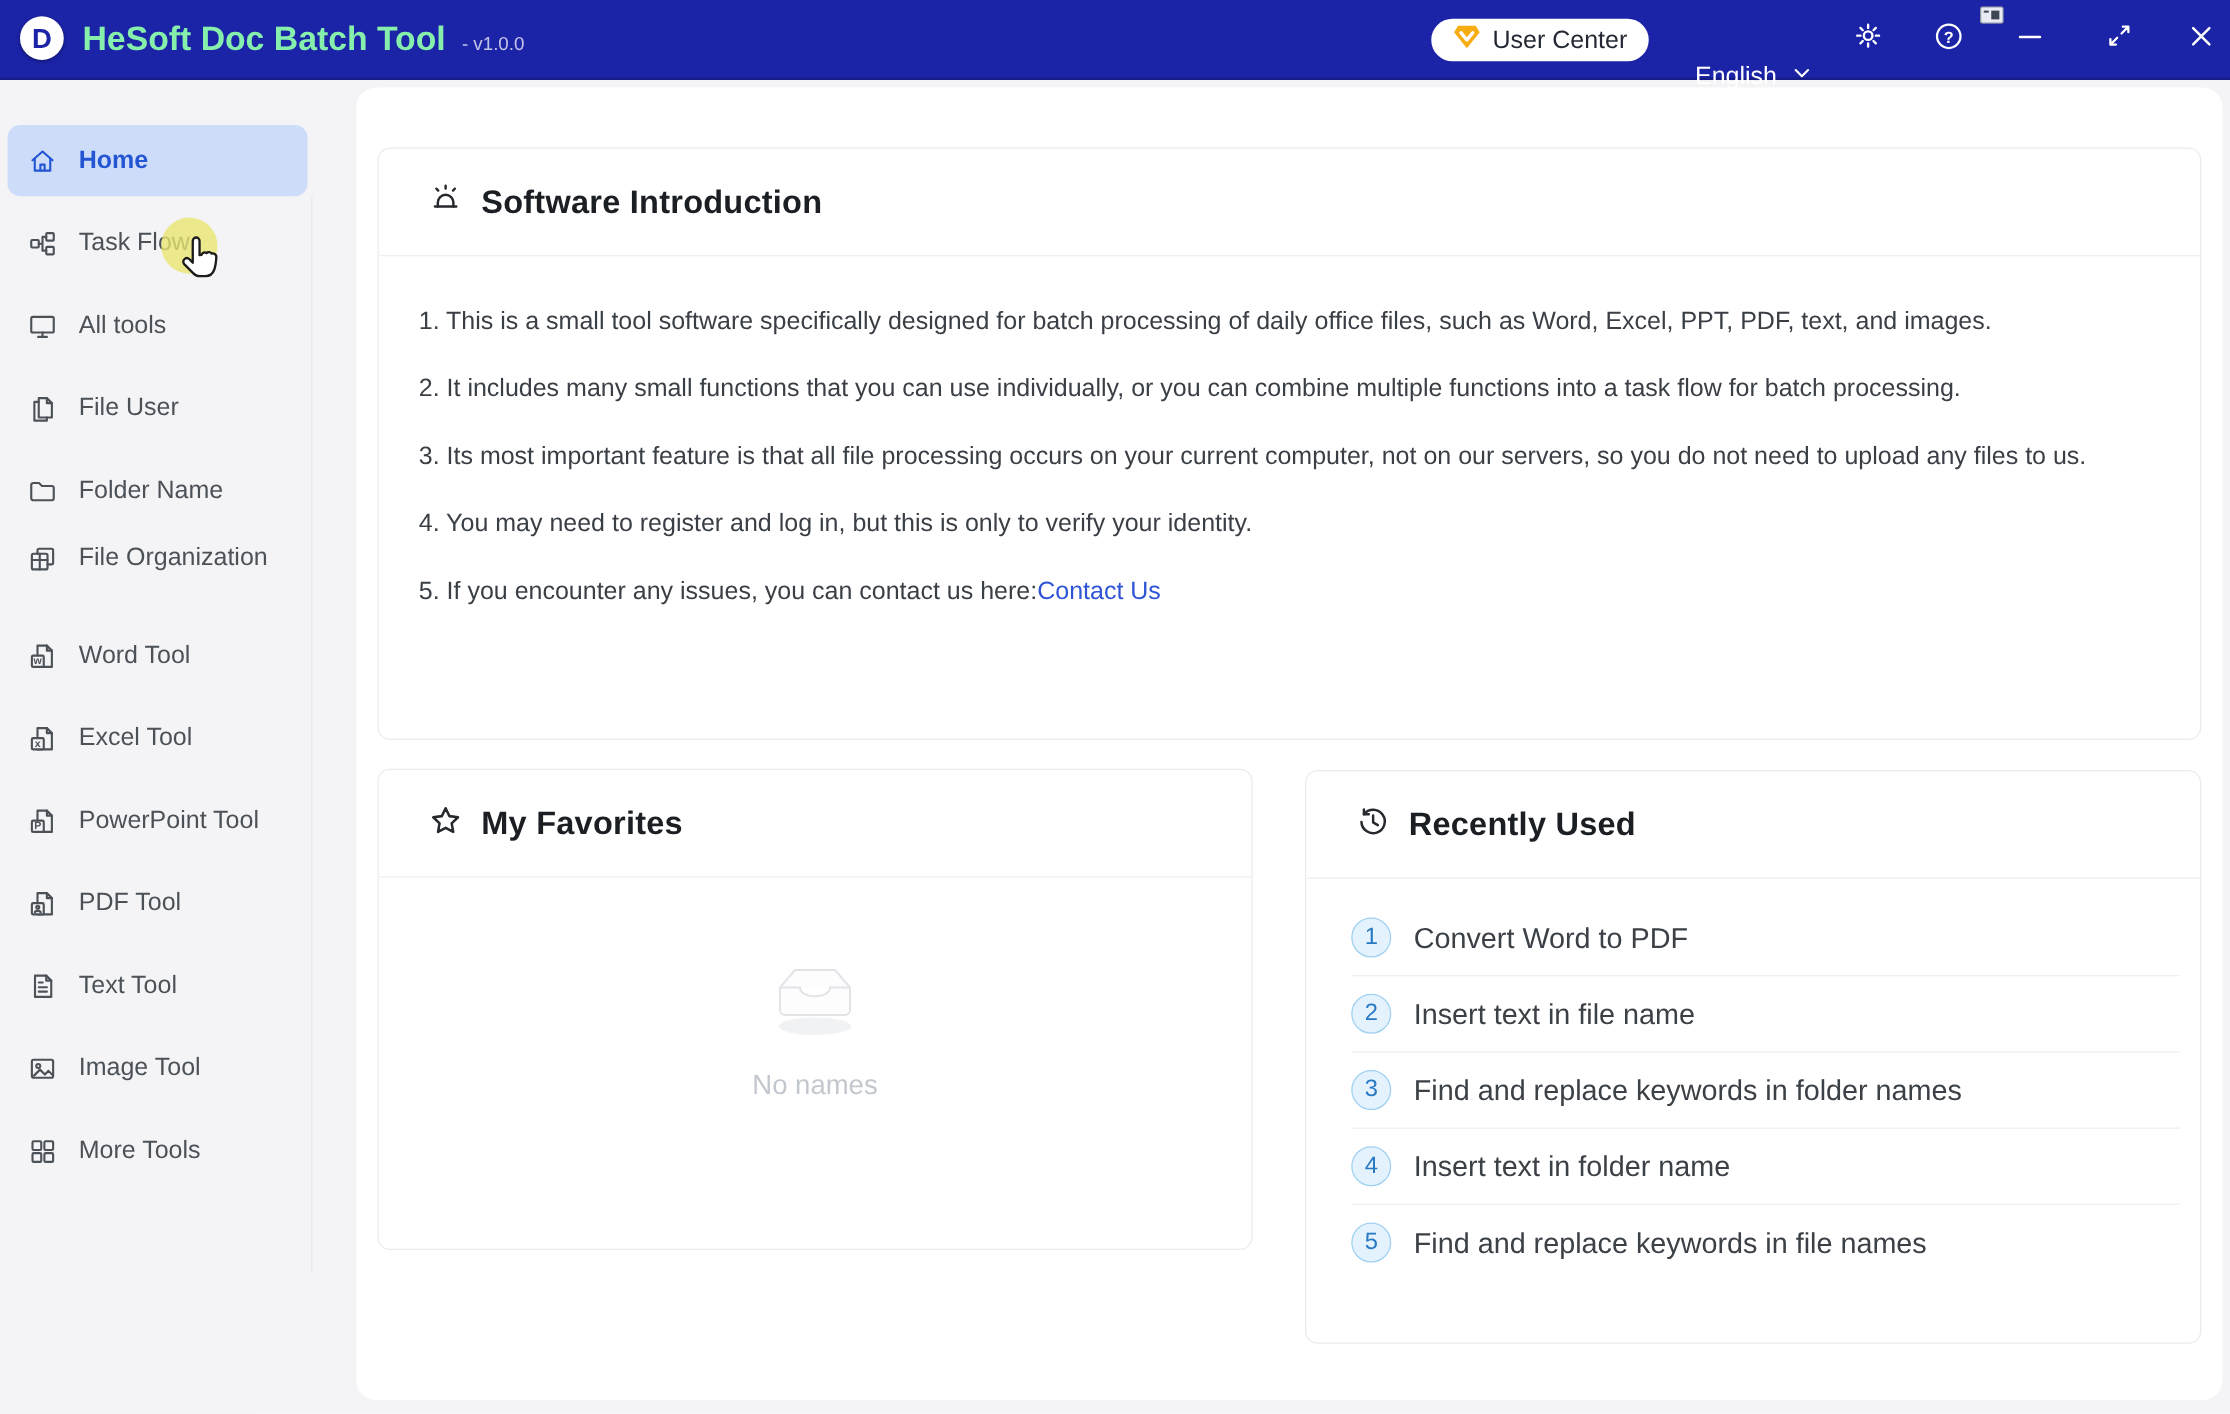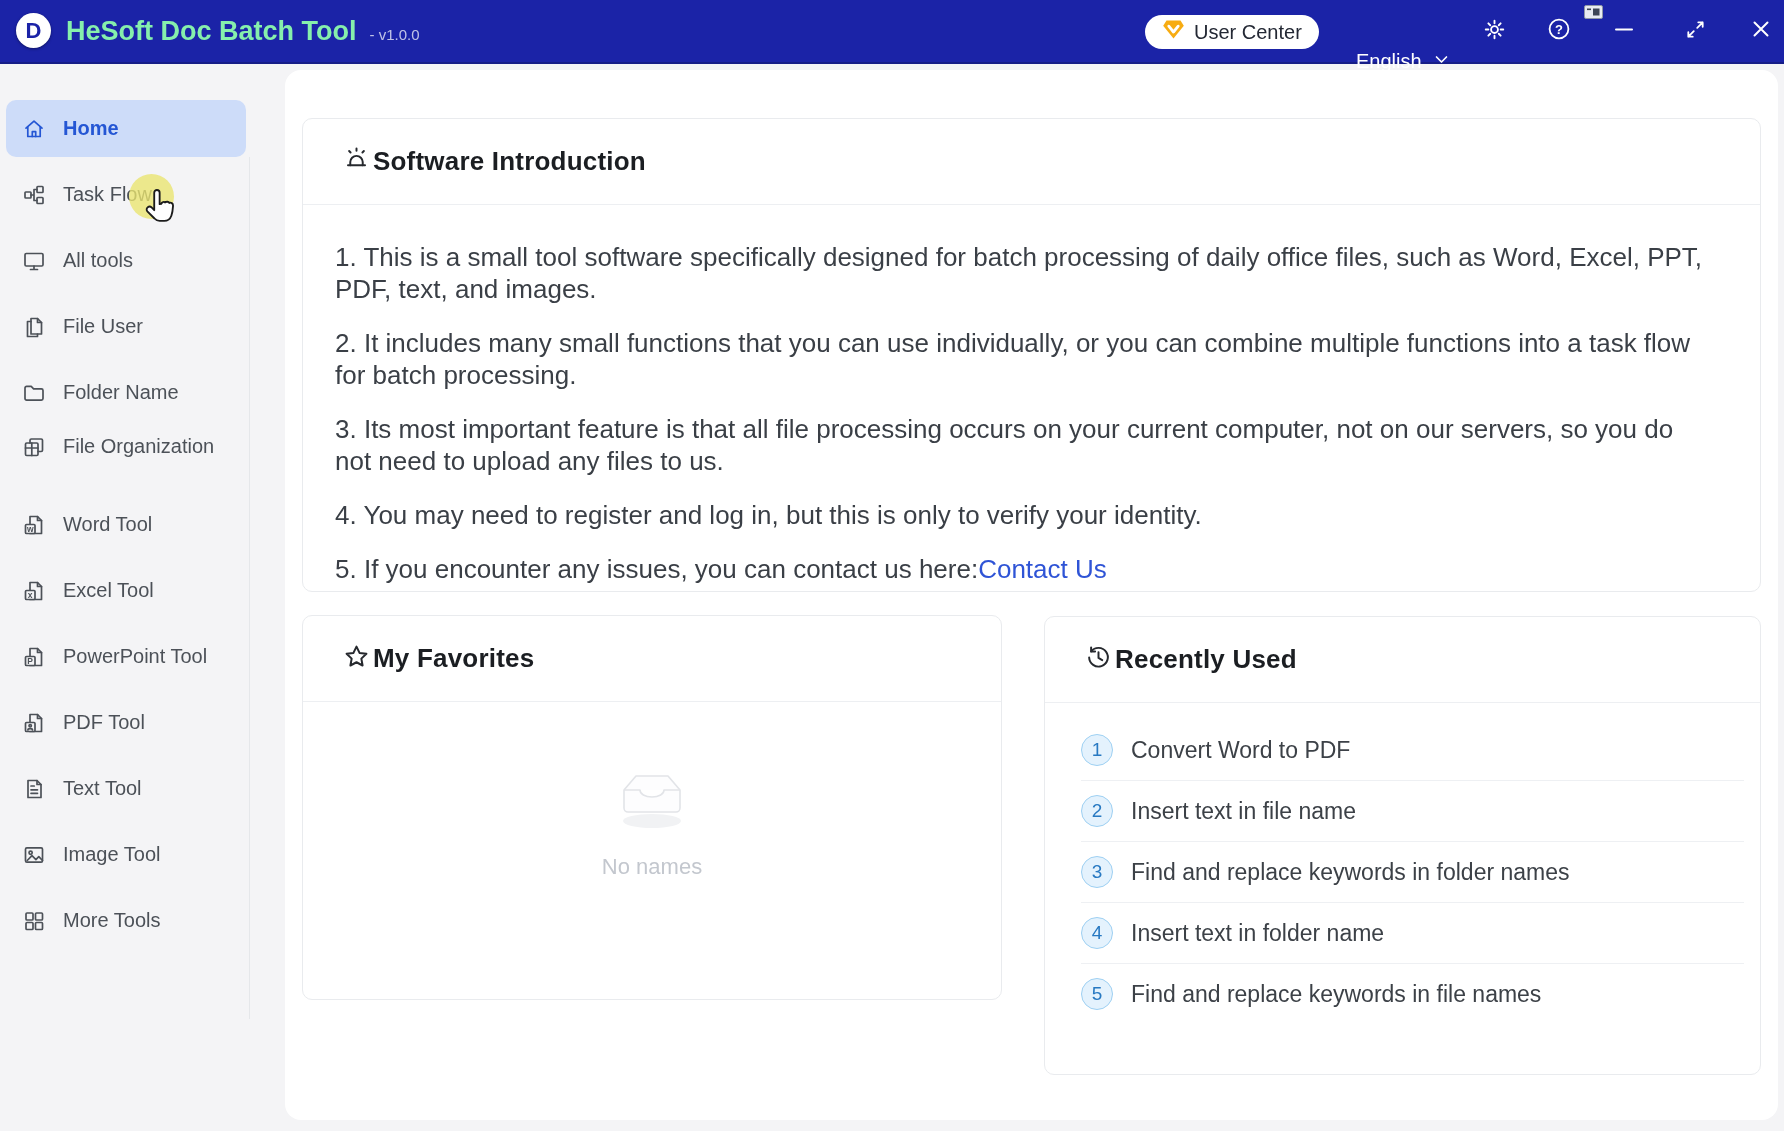--- a/index.html
+++ b/index.html
@@ -27,24 +27,24 @@
   .side-divider{position:absolute;left:249px;top:93px;width:1px;height:862px;background:#e5e7ea;}
   .side-item{position:absolute;left:6px;width:240px;height:57px;border-radius:10px;display:flex;align-items:center;
         padding-left:16px;gap:17px;box-sizing:border-box;color:#4c5158;font-size:20px;cursor:pointer;}
   .side-item svg{flex:0 0 auto;}
   .side-item.active{background:#cddcf9;color:#2456d4;font-weight:bold;}
   .cursor-hl{position:absolute;left:129px;top:110px;width:45px;height:45px;border-radius:50%;background:rgba(233,228,110,.78);}
   .hand-cursor{position:absolute;left:141px;top:123px;}
   
   .main-panel{position:absolute;left:285px;top:70px;width:1493px;height:1050px;background:#ffffff;border-radius:16px;}
   .card{position:absolute;background:#fff;border:1px solid #e9ebee;border-radius:10px;box-sizing:border-box;overflow:hidden;}
-  .card-header{height:86px;display:flex;align-items:center;padding-left:40px;gap:3px;border-bottom:1px solid #edeff2;box-sizing:border-box;}
+  .card-header{height:86px;display:flex;align-items:center;padding-left:40px;gap:15px;border-bottom:1px solid #edeff2;box-sizing:border-box;}
   .card-title{font-size:26px;font-weight:bold;color:#1b1e22;letter-spacing:.2px;}
   #card-intro{left:17px;top:48px;width:1459px;height:474px;}
-  .intro-body{padding:36px 54px 0 32px;font-size:26px;color:#3a3f46;line-height:32px;}
+  .intro-body{padding:36px 54px 0 32px;font-size:20px;color:#3a3f46;line-height:32px;}
   .intro-body p{margin:0 0 22px 0;}
   .contact-link{color:#2f54d6;cursor:pointer;}
   #card-fav{left:17px;top:545px;width:700px;height:385px;}
   .empty-wrap{display:flex;flex-direction:column;align-items:center;padding-top:56px;}
   .empty-text{font-size:22px;color:#c3c7ce;margin-top:16px;}
   #card-recent{left:759px;top:546px;width:717px;height:459px;}
   .recent-list{padding-top:17px;}
   .recent-row{height:60px;margin:0 16px 0 36px;display:flex;align-items:center;gap:18px;border-bottom:1px solid #eef0f3;cursor:pointer;}
   .recent-row:last-child{border-bottom:none;}
   .num-badge{width:32px;height:32px;border-radius:50%;background:#e4f2fd;border:1px solid #9ed0f2;color:#2879c2;

